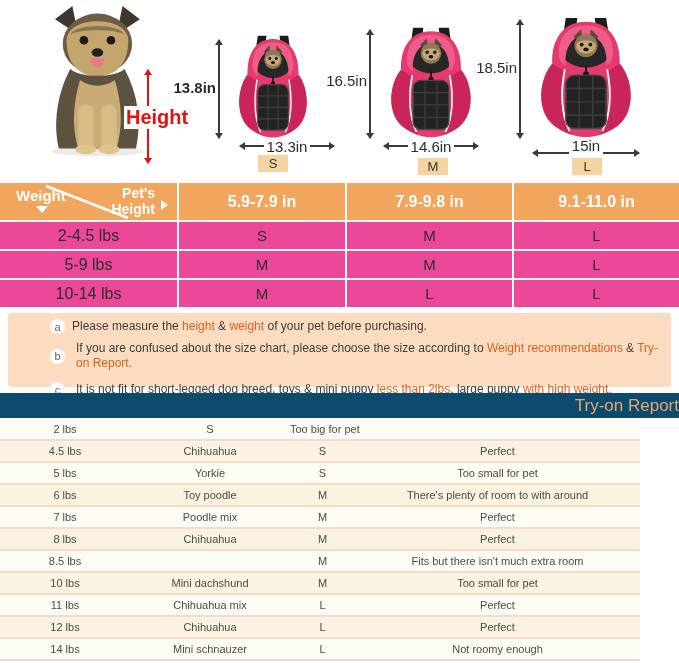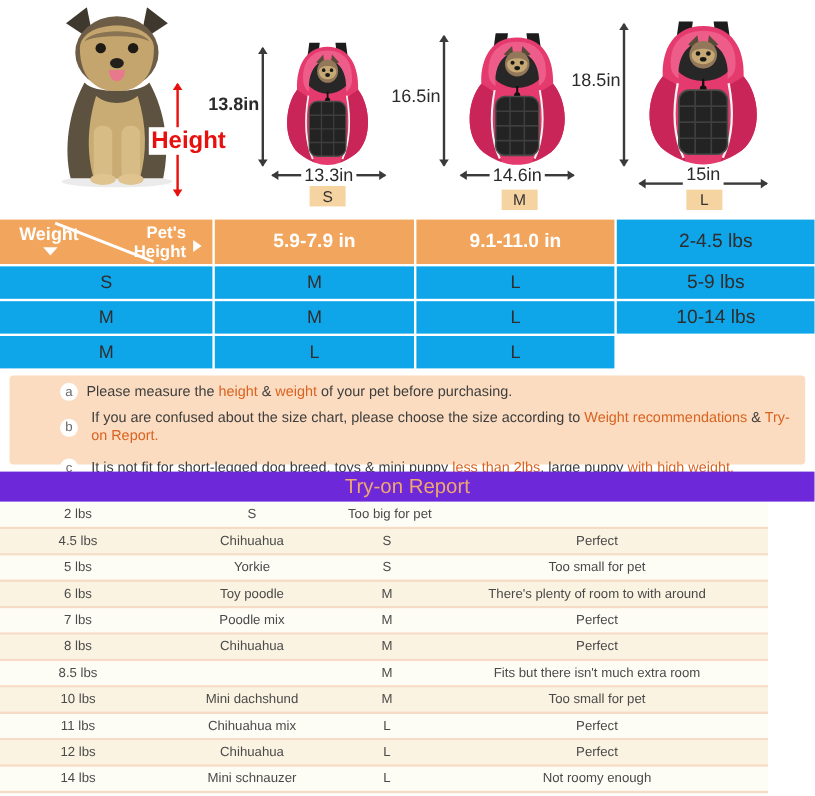--- a/index.html
+++ b/index.html
@@ -25,41 +25,41 @@
   .varrow.red::before{border-bottom-color:#e8100c;}
   .varrow.red::after{border-top-color:#e8100c;}
   .height-label{position:absolute;left:124px;top:106px;font-size:20px;font-weight:bold;color:#e8100c;background:#fff;padding:0 2px;}
 
   .hlabel{position:absolute;width:44px;text-align:right;font-size:15px;color:#2b2b2b;}
   .hlabel.s{left:172px;top:79px;font-weight:bold;}
   .hlabel.m{left:323px;top:72px;}
   .hlabel.l{left:473px;top:59px;}
 
   .wrow{position:absolute;display:flex;align-items:center;height:16px;}
-  .wrow.s{left:227px;top:138px;width:94px;}
+  .wrow.s{left:240px;top:138px;width:94px;}
   .wrow.m{left:384px;top:138px;width:94px;}
   .wrow.l{left:533px;top:138px;width:106px;align-items:flex-end;}
   .wline{flex:1;height:2px;background:#3a3a3a;position:relative;}
   .wline.left::before{content:"";position:absolute;left:-1px;top:-3px;border-top:4px solid transparent;border-bottom:4px solid transparent;border-right:6px solid #3a3a3a;}
   .wline.right::after{content:"";position:absolute;right:-1px;top:-3px;border-top:4px solid transparent;border-bottom:4px solid transparent;border-left:6px solid #3a3a3a;}
   .wtext{margin:0 3px;font-size:15px;color:#2b2b2b;white-space:nowrap;}
 
   .badge{position:absolute;width:30px;height:17px;background:#f5d4a1;color:#333;
          font-size:13px;display:flex;align-items:center;justify-content:center;}
   .badge.s{left:258px;top:155px;}
   .badge.m{left:418px;top:158px;}
   .badge.l{left:572px;top:158px;}
 
   
   .size-table{position:absolute;left:0;top:183px;width:679px;display:grid;
               grid-template-columns:177px 166px 165px auto;grid-template-rows:37px 27px 27px 27px;
               gap:2px;background:#fff;}
   .size-table .hcell{background:#f2a55c;color:#fff;font-weight:bold;font-size:16px;
               display:flex;align-items:center;justify-content:center;}
-  .size-table .bcell{background:#0ea5e9;color:#2e2e2e;font-size:16px;
+  .size-table .bcell{background:#ec4899;color:#2e2e2e;font-size:16px;
               display:flex;align-items:center;justify-content:center;}
   .size-table .bcell.sz{font-size:15px;}
   .corner{position:relative;justify-content:flex-start !important;}
   .corner .w-axis{position:absolute;left:16px;top:4px;font-size:15px;}
   .corner .tri-down{position:absolute;left:36px;top:23px;width:0;height:0;
         border-left:6px solid transparent;border-right:6px solid transparent;border-top:7px solid #fff;}
   .corner .h-axis{position:absolute;right:22px;top:2px;text-align:right;font-size:14px;line-height:1.15;}
   .corner .tri-right{position:absolute;right:9px;top:17px;width:0;height:0;
         border-top:5px solid transparent;border-bottom:5px solid transparent;border-left:7px solid #fff;}
   .corner svg{position:absolute;left:0;top:0;}
@@ -69,22 +69,22 @@
          border-radius:3px;box-sizing:border-box;padding:6px 8px 0 42px;}
   .note-row{display:flex;align-items:center;margin-bottom:3px;}
   .note-bullet{flex:0 0 15px;width:15px;height:15px;border-radius:50%;background:#fff;color:#666;
          font-size:11px;display:flex;align-items:center;justify-content:center;margin-right:7px;}
   .note-text{font-size:12px;color:#3d3d3d;line-height:1.25;}
   .note-text.nowrap{white-space:nowrap;}
   .note-text.wrapb{max-width:592px;}
   .note-text .hl{color:#d9621f;}
 
   
-  .tryon-band{position:absolute;left:0;top:393px;width:679px;height:25px;background:#6d28d9;
-         display:flex;align-items:center;justify-content:center;}
+  .tryon-band{position:absolute;left:0;top:393px;width:679px;height:25px;background:#0c4a6e;
+         display:flex;align-items:center;justify-content:flex-end;}
   .tryon-title{font-size:17px;color:#efa76f;}
   .tryon-table{position:absolute;left:0;top:419px;width:640px;}
   .t-row{display:grid;grid-template-columns:130px 160px 65px auto;height:20px;
          border-bottom:2px solid #f6dcc6;align-items:center;}
   .t-row:nth-child(odd){background:#fefdf5;}
   .t-row:nth-child(even){background:#faf3e1;}
   .t-cell{font-size:11px;color:#4a4a4a;text-align:center;white-space:nowrap;}
 </style>
 </head>
 <body>
@@ -186,20 +186,21 @@
       </svg>
       <span class="w-axis">Weight</span>
       <span class="tri-down"></span>
       <span class="h-axis">
         <span>Pet's</span><br>
         <span>Height</span>
       </span>
       <span class="tri-right"></span>
     </div>
     <div class="hcell">5.9-7.9 in</div>
+    <div class="hcell">7.9-9.8 in</div>
     <div class="hcell">9.1-11.0 in</div>
 
     <div class="bcell">2-4.5 lbs</div>
     <div class="bcell sz">S</div>
     <div class="bcell sz">M</div>
     <div class="bcell sz">L</div>
 
     <div class="bcell">5-9 lbs</div>
     <div class="bcell sz">M</div>
     <div class="bcell sz">M</div>

